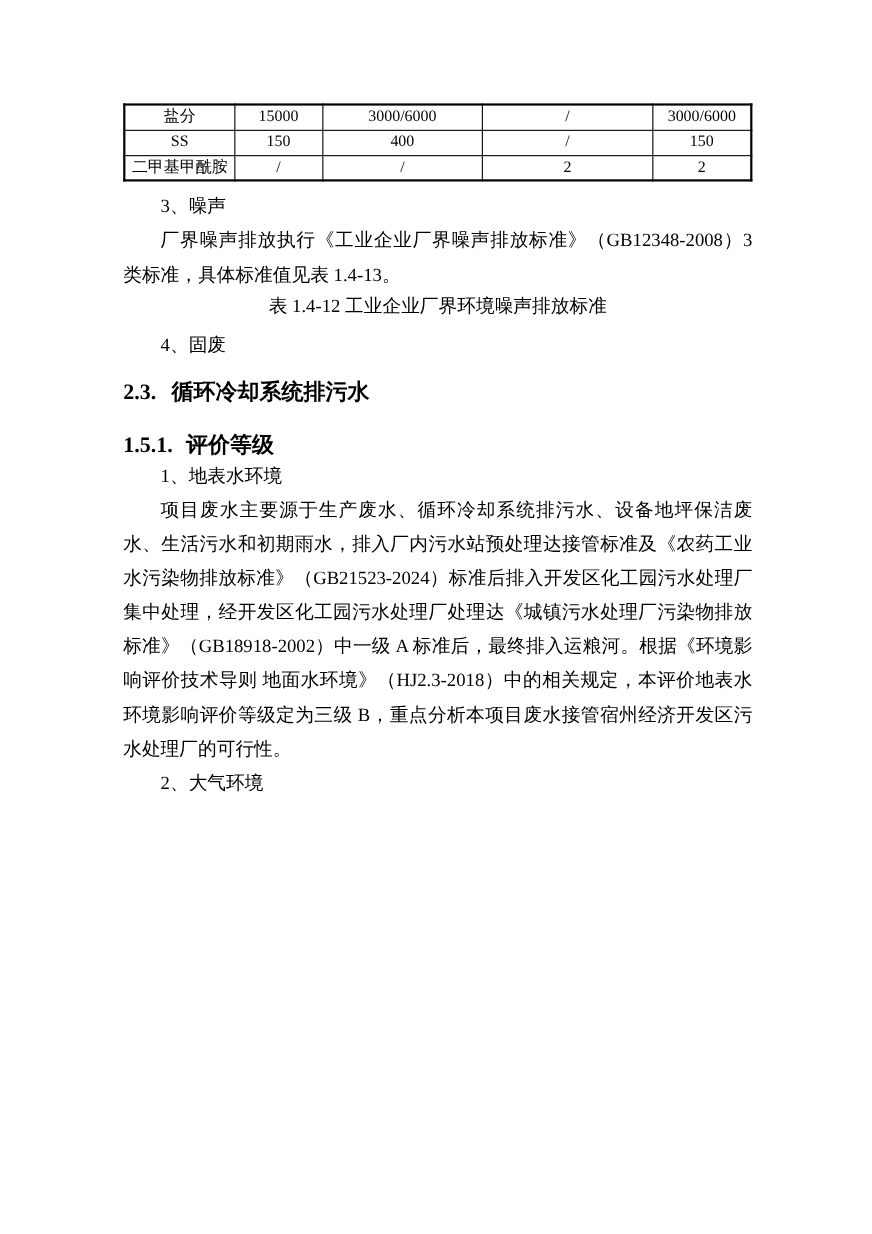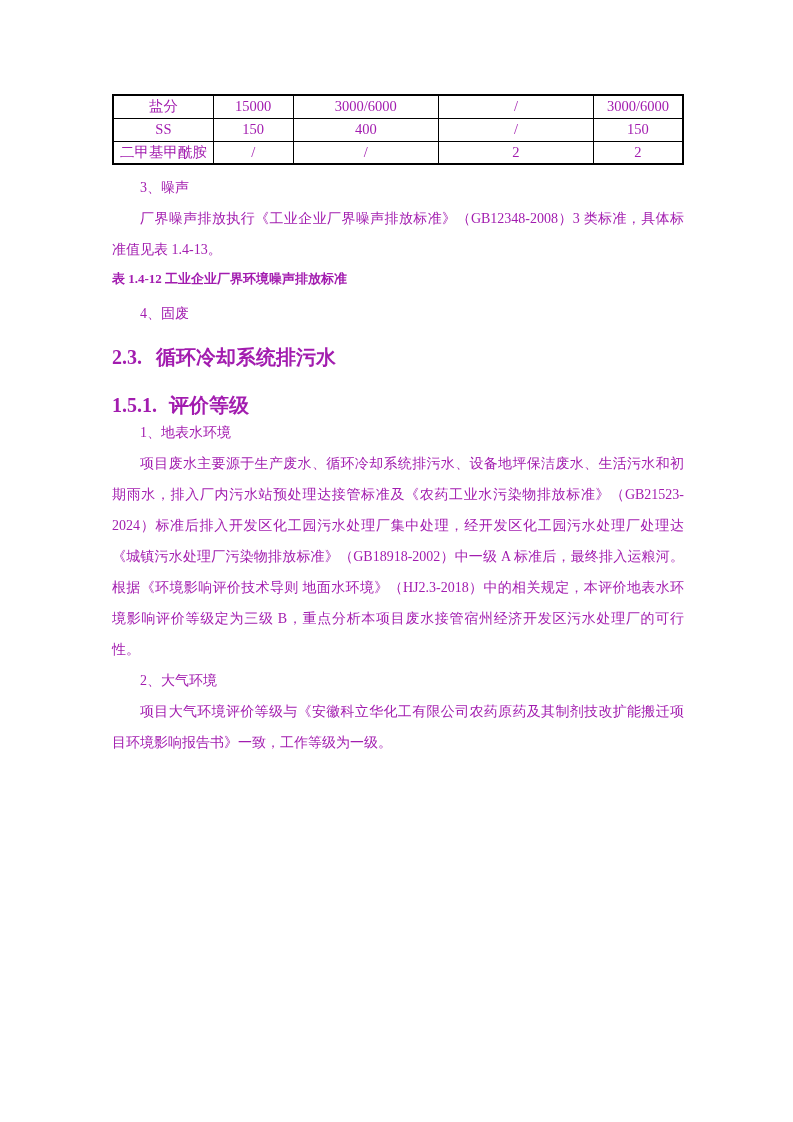--- a/index.html
+++ b/index.html
@@ -3,21 +3,21 @@
 <meta charset="utf-8">
 <style>
   * { box-sizing: border-box; }
   html, body { margin: 0; padding: 0; background: #ffffff; }
   .page {
     position: relative;
     width: 793px;
     height: 969px;
     background: #ffffff;
     font-family: "Liberation Serif", "DejaVu Serif", serif;
-    color: #a21caf;
+    color: #000000;
     overflow: hidden;
   }
   .content {
     position: absolute;
     left: 112px;
     top: 94px;
     width: 572px;
   }
   table.tbl {
     width: 100%;
@@ -28,30 +28,31 @@
   }
   table.tbl td {
     border: 1px solid #000;
     text-align: center;
     vertical-align: middle;
     height: 23px;
     padding: 0 3px;
     line-height: 1.3;
   }
   p.body {
-    font-size: 14px;
+    font-size: 17px;
     line-height: 31px;
     margin: 0;
     text-indent: 2em;
   }
   p.justify { text-align: justify; }
   p.sub-head { margin-top: 7px; }
   .caption {
-    font-size: 13px;
-    font-weight: bold;
+    font-size: 17px;
+    font-weight: normal;
+    text-align: center;
     line-height: 24px;
     margin: 2px 0 1px 0;
   }
   .noise-std-cell div { line-height: 22px; }
   h1.h15 {
     font-size: 20px;
     font-weight: bold;
     margin: 14px 0 0 0;
     line-height: 28px;
   }
@@ -126,18 +127,17 @@
     </h1>
 
     <h2 class="h151">
       <span class="num">1.5.1.</span><span>评价等级</span>
     </h2>
 
     <p class="body gap-before-water">1、地表水环境</p>
     <p class="body justify">项目废水主要源于生产废水、循环冷却系统排污水、设备地坪保洁废水、生活污水和初期雨水，排入厂内污水站预处理达接管标准及《农药工业水污染物排放标准》（GB21523-2024）标准后排入开发区化工园污水处理厂集中处理，经开发区化工园污水处理厂处理达《城镇污水处理厂污染物排放标准》（GB18918-2002）中一级 A 标准后，最终排入运粮河。根据《环境影响评价技术导则 地面水环境》（HJ2.3-2018）中的相关规定，本评价地表水环境影响评价等级定为三级 B，重点分析本项目废水接管宿州经济开发区污水处理厂的可行性。</p>
 
     <p class="body gap-before-air">2、大气环境</p>
-    <p class="body justify">项目大气环境评价等级与《安徽科立华化工有限公司农药原药及其制剂技改扩能搬迁项目环境影响报告书》一致，工作等级为一级。</p>
 
   </div>
 
   <div class="pagenum">17</div>
 </div>
 
 </body></html>

